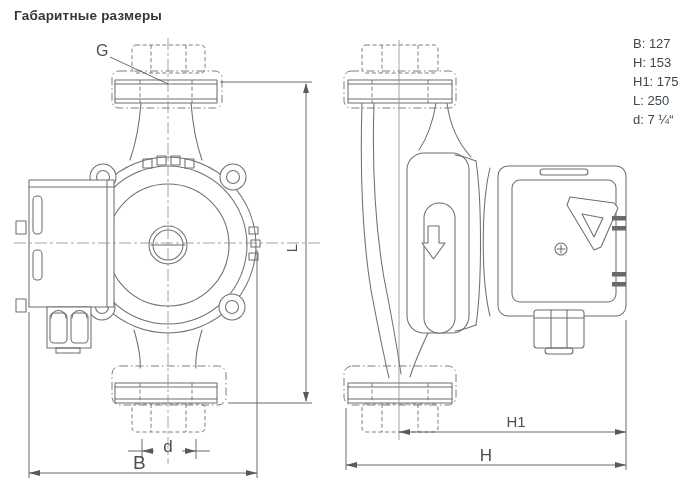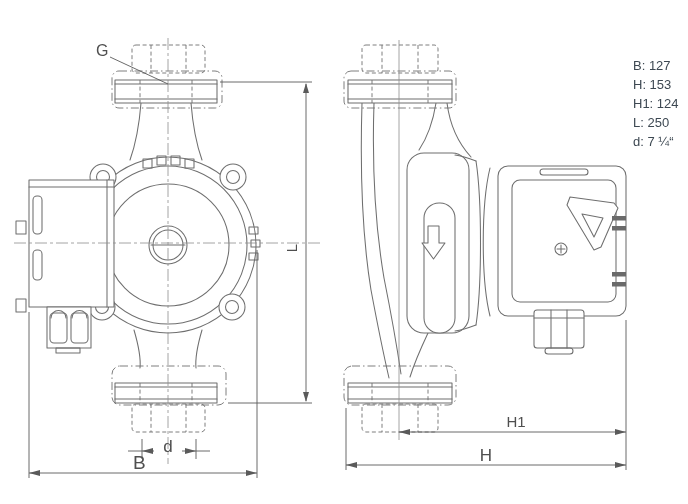--- a/index.html
+++ b/index.html
@@ -4,38 +4,39 @@
 <style>
   :root{
     --line:#6f6f6f; --dim:#5a5a5a; --label:#4f4f4f;
     --list_text:#3d4852; --title_text:#33373d; --bg:#ffffff;
   }
   html,body{margin:0;padding:0;background:var(--bg);}
   .page{position:relative;width:688px;height:504px;background:var(--bg);overflow:hidden;
         font-family:"Liberation Sans",sans-serif;}
   .title{position:absolute;left:14px;top:8px;margin:0;font-size:13.5px;font-weight:bold;
          color:var(--title_text);letter-spacing:.2px;}
-  .dims-list{position:absolute;left:633px;top:56px;font-size:13px;line-height:19px;
+  .dims-list{position:absolute;left:633px;top:34px;font-size:13px;line-height:19px;
              color:var(--list_text);white-space:nowrap;}
   svg{position:absolute;left:0;top:0;}
   .s   {fill:none;stroke:var(--line);stroke-width:1.05;stroke-linejoin:round;stroke-linecap:round;}
   .sw  {fill:#fff;stroke:var(--line);stroke-width:1.05;stroke-linejoin:round;}
   .dash{fill:none;stroke:var(--line);stroke-width:0.9;stroke-dasharray:4 2.6;}
   .ddot{fill:none;stroke:var(--line);stroke-width:0.9;stroke-dasharray:8 3 1.5 3;}
   .cl  {fill:none;stroke:#8d8d8d;stroke-width:0.8;stroke-dasharray:12 3 3 3;}
   .thin{fill:none;stroke:#8d8d8d;stroke-width:0.8;}
   .dim {fill:none;stroke:var(--dim);stroke-width:0.9;}
   .arr {fill:var(--dim);stroke:none;}
   .slot{fill:#6a6a6a;stroke:none;}
   text.lbl{fill:var(--label);font-family:"Liberation Sans",sans-serif;}
 </style>
 </head>
 <body>
 
 <div class="page">
+  <h2 class="title">Габаритные размеры</h2>
 
   <svg width="688" height="504" viewBox="0 0 688 504">
 
     <g>
 
       <g>
         <path class="s" d="M141,103 C139,128 135,146 130,160"></path>
         <path class="s" d="M191,103 C193,128 197,146 202,160"></path>
         <path class="s" d="M134,330 C139,347 141,358 140,368"></path>
         <path class="s" d="M202,330 C197,347 195,358 196,368"></path>
@@ -248,17 +249,17 @@
         <polygon class="arr" points="346,465 357,462 357,468"></polygon>
         <polygon class="arr" points="626,465 615,462 615,468"></polygon>
         <text class="lbl" x="486" y="461" font-size="17" text-anchor="middle">H</text>
       </g>
     </g>
   </svg>
 
   <div class="dims-list">
     <div>B: 127</div>
     <div>H: 153</div>
-    <div>H1: 124</div>
+    <div>H1: 175</div>
     <div>L: 250</div>
     <div>d: 7 ¼“</div>
   </div>
 </div>
 
 </body></html>

